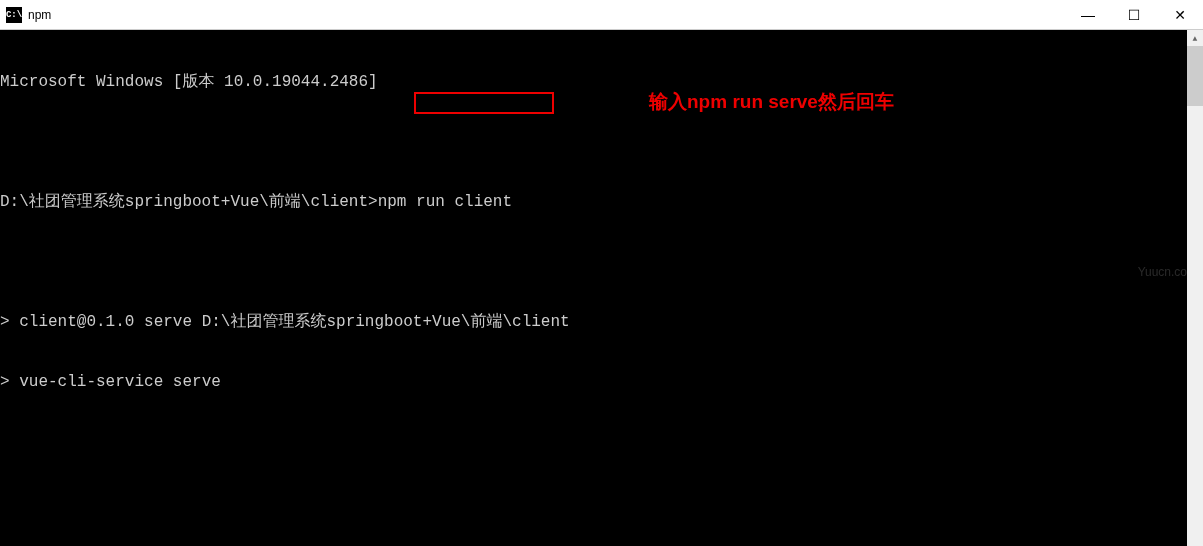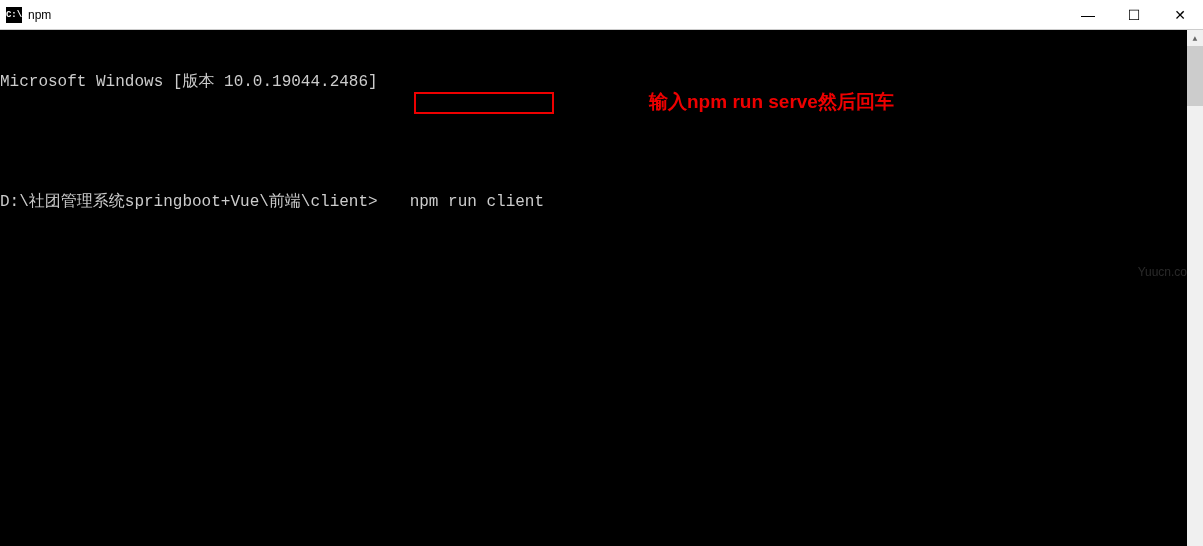--- a/index.html
+++ b/index.html
@@ -68,21 +68,20 @@
       position: relative;
       letter-spacing: 0px;
     }
     .terminal-line {
       white-space: pre;
       overflow: hidden;
     }
     .command-line {
       position: relative;
       display: flex;
-      gap: 32px;
     }
     .red-box {
       border: 2px solid #e00;
       position: absolute;
       left: 414px;
       top: 62px;
       width: 140px;
       height: 22px;
       pointer-events: none;
     }
@@ -142,20 +141,22 @@
     <div class="win-btn">☐</div>
     <div class="win-btn">✕</div>
   </div>
 </div>
 
 <div class="terminal">
   <div class="terminal-line">Microsoft Windows [版本 10.0.19044.2486]</div>
   <div class="terminal-line"> </div>
   <div class="terminal-line command-line"><span>D:\社团管理系统springboot+Vue\前端\client&gt;</span><span>npm run client</span></div>
   <div class="terminal-line"> </div>
+  <div class="terminal-line">&gt; client@0.1.0 serve D:\社团管理系统springboot+Vue\前端\client</div>
+  <div class="terminal-line">&gt; vue-cli-service serve</div>
   <div class="terminal-line"> </div>
   
   
   
   
   
   
   
   
   

